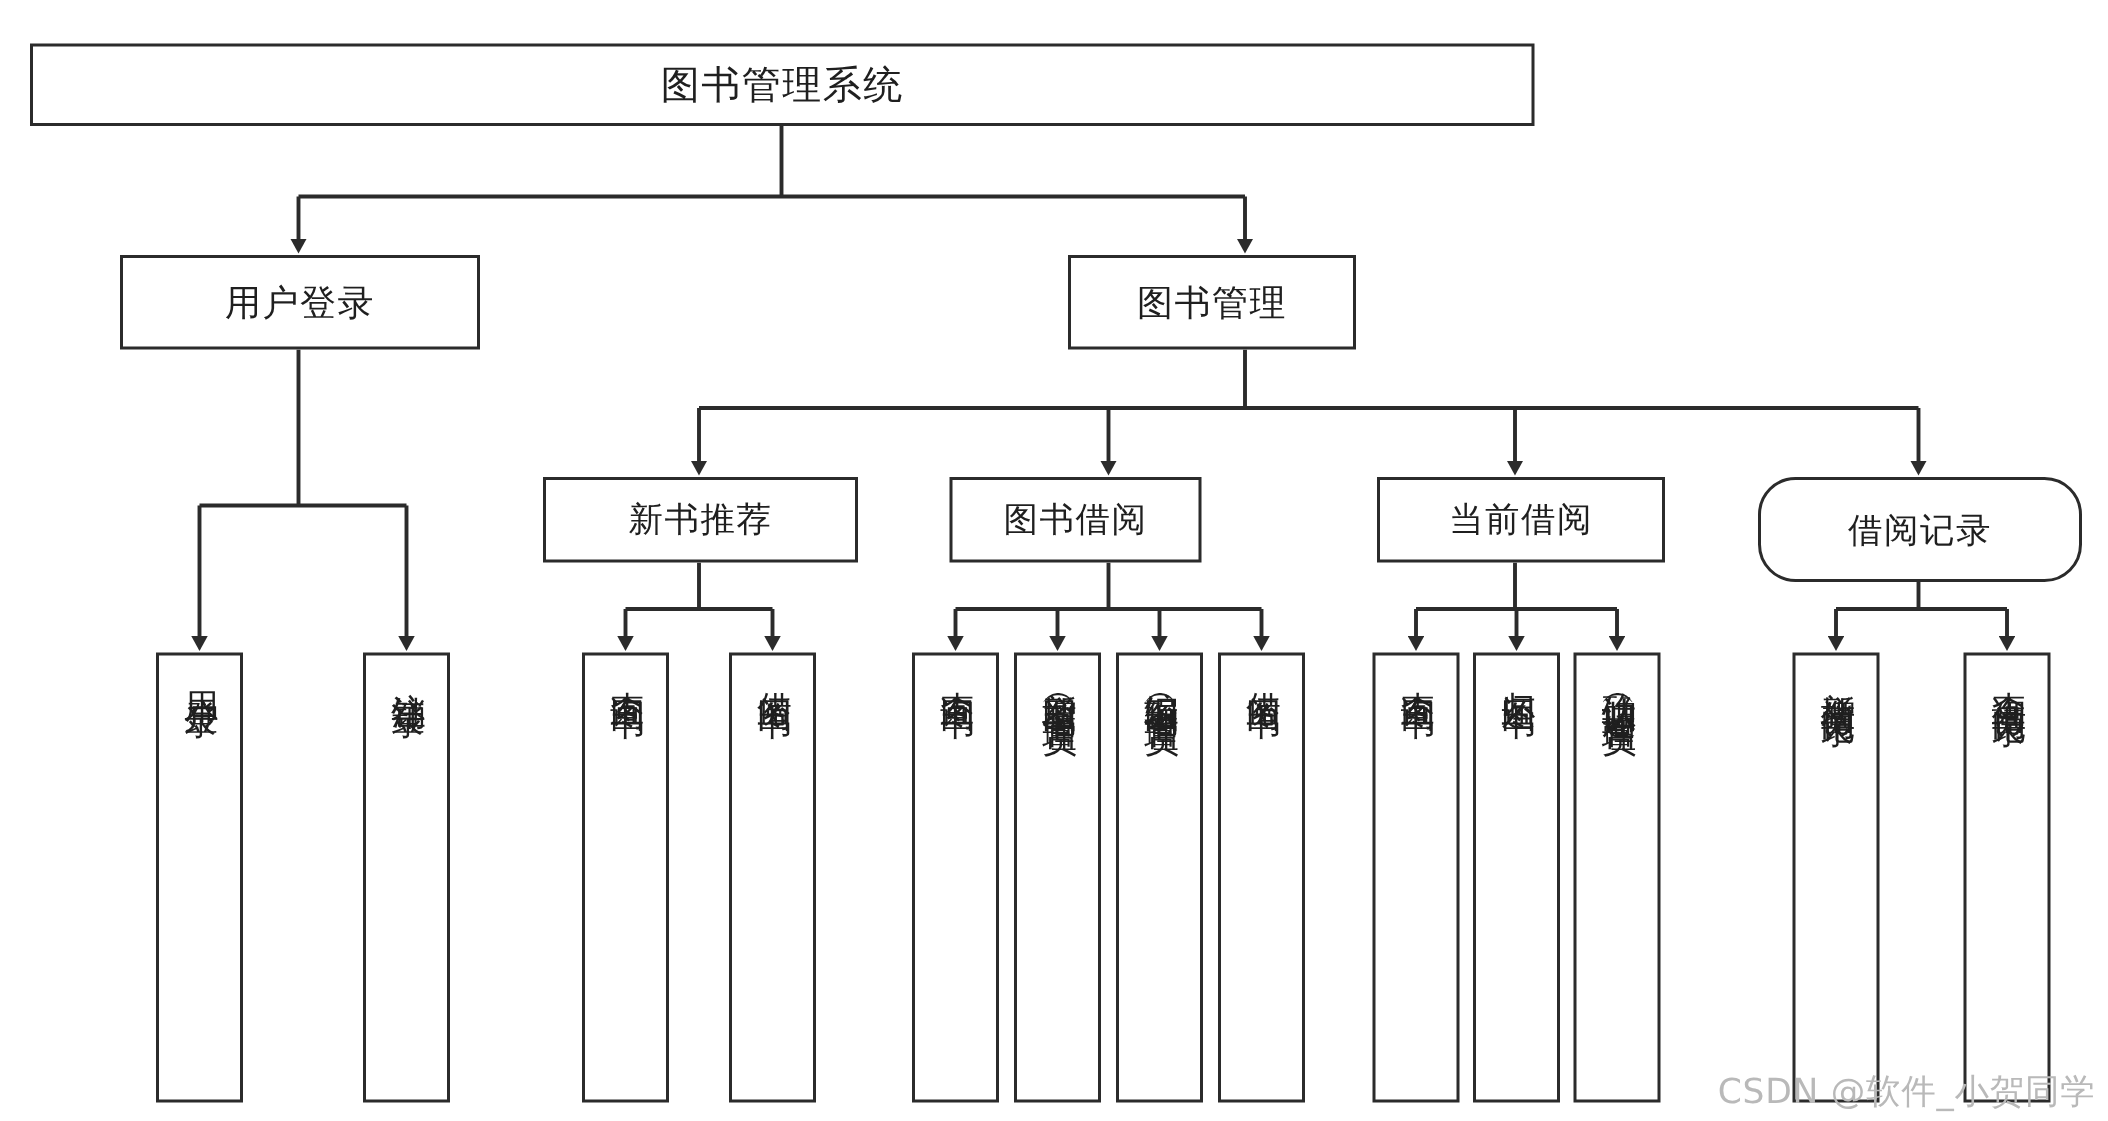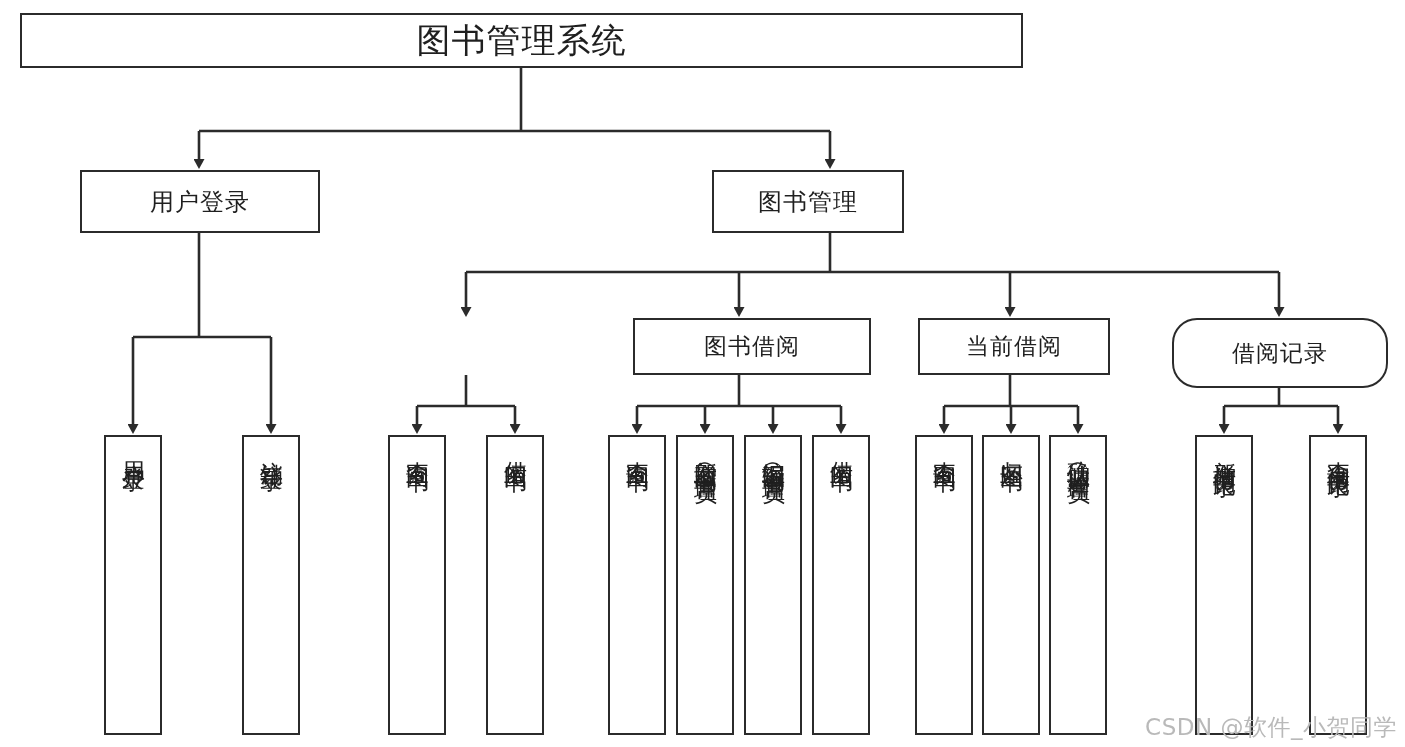--- a/index.html
+++ b/index.html
@@ -27,22 +27,23 @@
     box-sizing:border-box;
     background:#ffffff;
     border:2.5px solid #2b2b2b;
     display:flex;
     align-items:center;
     justify-content:center;
     text-align:center;
     color:#1f1f1f;
   }
   .node.root{
-    font-size:34px;
+    font-size:26px;
     letter-spacing:1px;
+    margin-top:16px;
   }
   .node.lvl1{
     font-size:24px;
     letter-spacing:1px;
   }
   .node.lvl2{
     font-size:23px;
     letter-spacing:1px;
   }
   .node.leaf{
@@ -134,21 +135,24 @@
     <span class="htext">图书管理系统</span>
   </div>
 
   <div class="node lvl1" style="left:80px; top:170px; width:240px; height:63px;">
     <span class="htext">用户登录</span>
   </div>
   <div class="node lvl1" style="left:712px; top:170px; width:192px; height:63px;">
     <span class="htext">图书管理</span>
   </div>
 
-  <div class="node lvl2" style="left:633px; top:318px; width:238px; height:57px;">
+  <div class="node lvl2" style="left:362px; top:318px; width:210px; height:57px;">
+    <span class="htext">新书推荐</span>
+  </div>
+  <div class="node lvl2" style="left:633px; top:318px; width:168px; height:57px;">
     <span class="htext">图书借阅</span>
   </div>
   <div class="node lvl2" style="left:902px; top:318px; width:192px; height:57px;margin-left:16px;">
     <span class="htext">当前借阅</span>
   </div>
   <div class="node lvl2" style="left:1172px; top:318px; width:216px; height:70px;border-radius:25px;">
     <span class="htext">借阅记录</span>
   </div>
 
   <div class="node leaf" style="left:104px; top:435px; width:58px; height:300px;">

